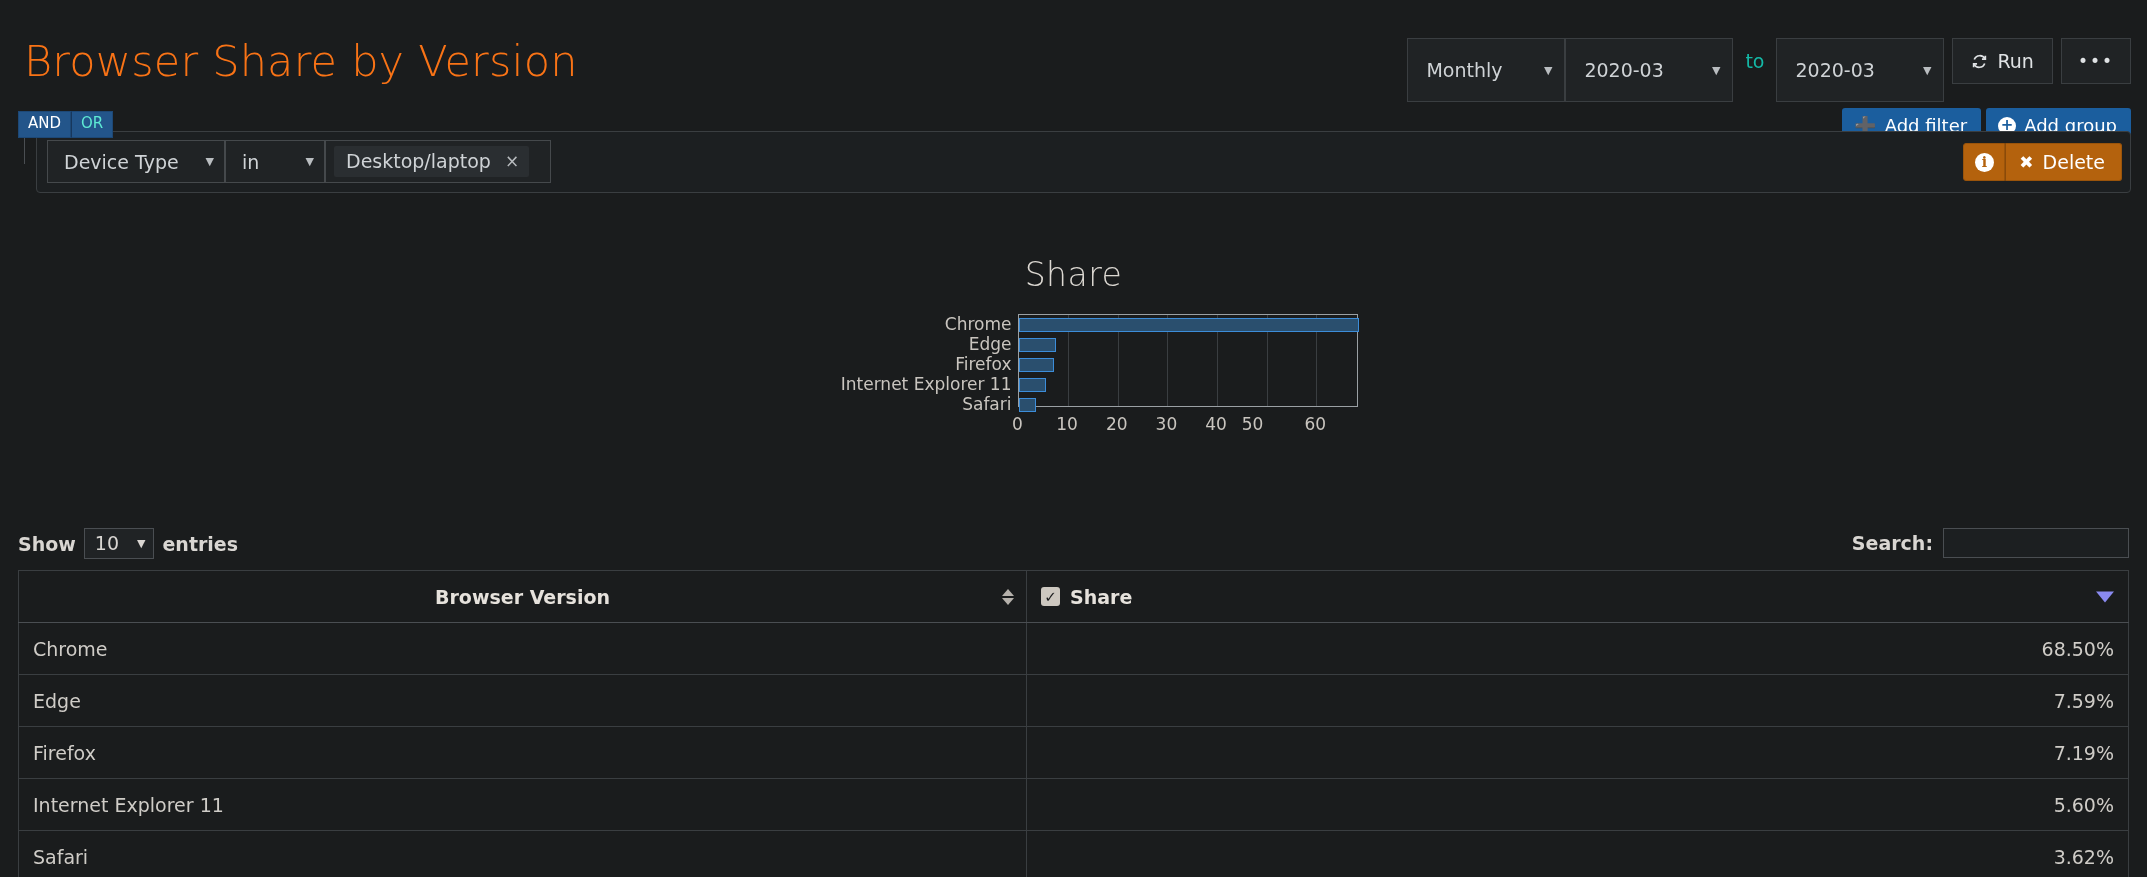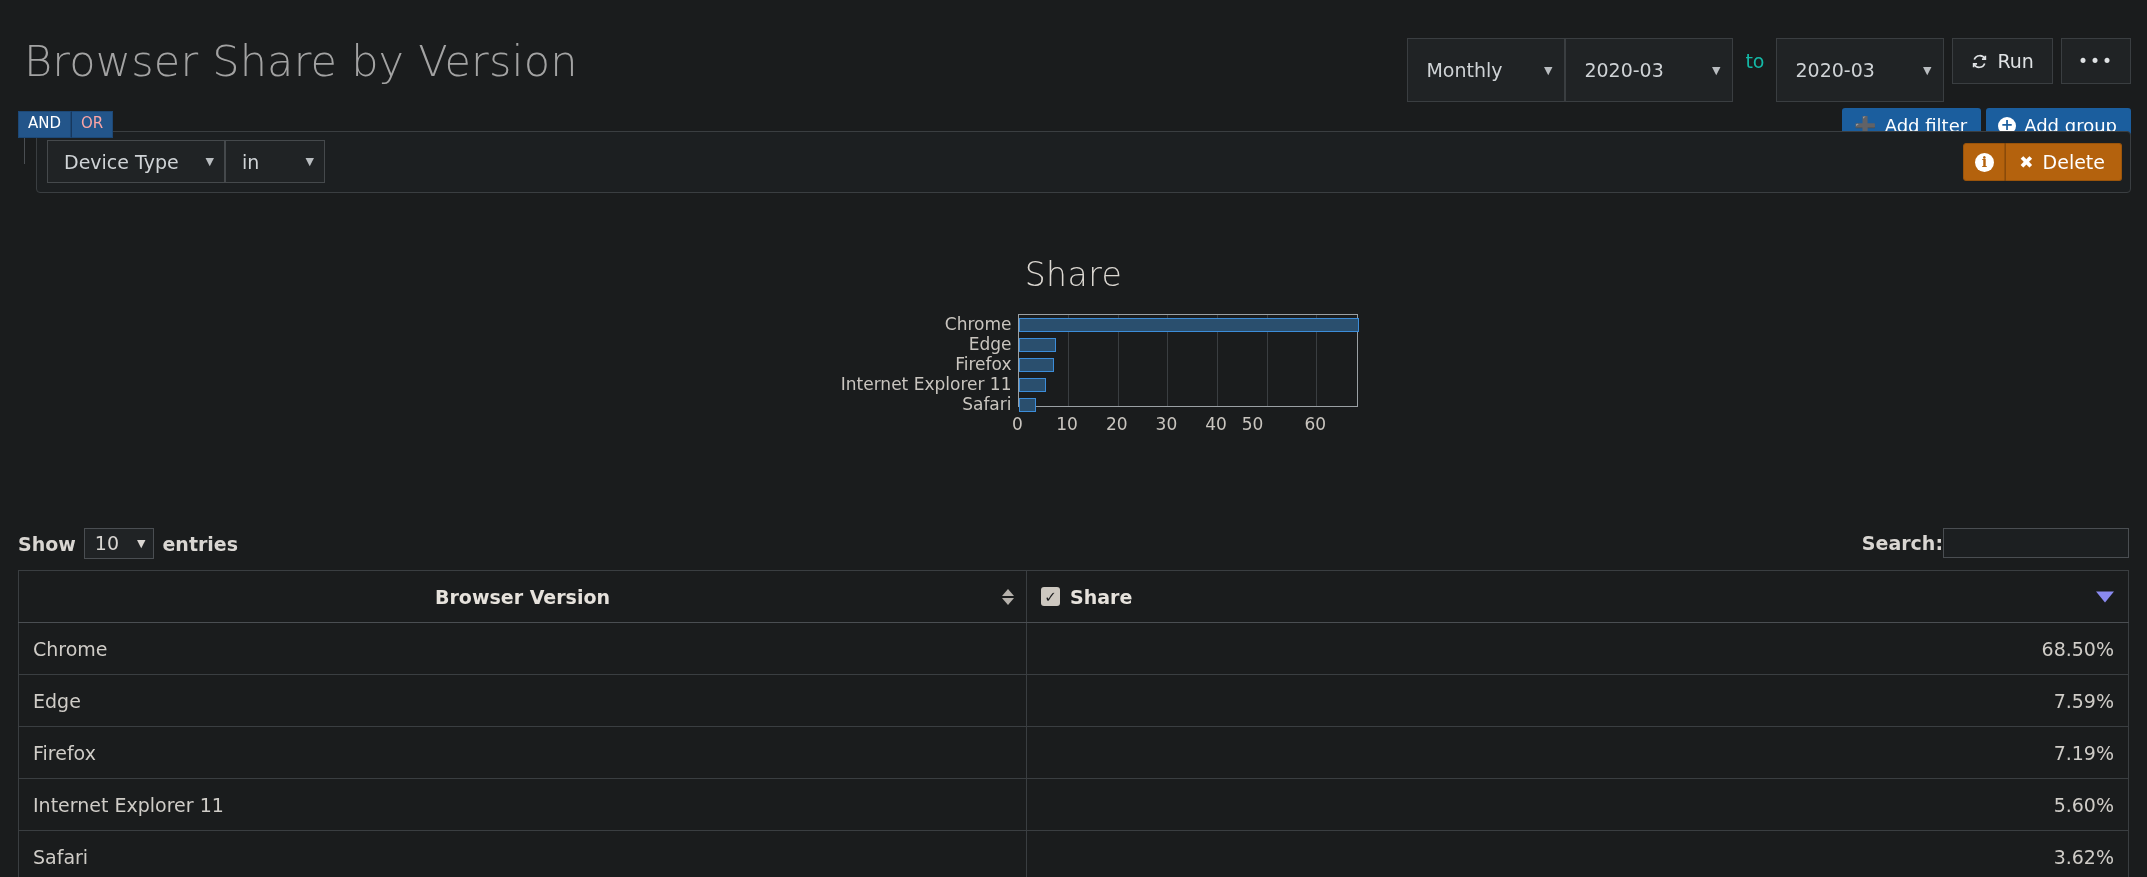--- a/index.html
+++ b/index.html
@@ -12,21 +12,21 @@
     overflow: hidden;
   }
   body { position: relative; }
 
   
   .page-title {
     position: absolute;
     left: 24px; top: 36px;
     font-size: 43px;
     font-weight: 300;
-    color: #a3a3a3;
+    color: #f97316;
     letter-spacing: 0.2px;
     font-family: "DejaVu Sans", sans-serif;
     white-space: nowrap;
   }
 
   .toolbar {
     position: absolute;
     right: 16px; top: 38px;
     display: flex;
     align-items: stretch;
@@ -72,21 +72,21 @@
   .filter-area { position: absolute; left: 0; top: 104px; right: 0; }
 
   .andor {
     position: absolute;
     left: 18px; top: 7px;
     display: flex;
     z-index: 3;
   }
   .andor div {
     background: #23558a;
-    color: #fca5a5;
+    color: #5eead4;
     font-size: 15px;
     padding: 4px 9px 5px 9px;
     border: 1px solid #1d4876;
     cursor: pointer;
     line-height: 1.05;
   }
   .andor div.sel { background: #23558a; color: #ffffff; }
   .andor div + div { border-left: 1px solid #17375c; }
 
   .addbtns {
@@ -274,21 +274,21 @@
     color: #d9d6d2;
     font-size: 19px; font-weight: normal;
     padding: 3px 8px 4px 10px;
     display: flex; align-items: center; gap: 18px;
     cursor: pointer;
   }
   .entries-select .caret { font-size: 11px; }
   .search-wrap {
     position: absolute;
     right: 18px; top: 0;
-    display: flex; align-items: center; 
+    display: flex; align-items: center; gap: 10px;
     font-size: 19px; font-weight: bold;
     color: #d9d6d2;
   }
   .search-input {
     background: #1c1f21;
     border: 1px solid #4a4e52;
     width: 186px; height: 30px;
     color: #d9d6d2;
     font-size: 17px;
     padding: 0 8px;
@@ -410,20 +410,26 @@
 
   <div class="filter-row">
     <div class="filter-inner">
       <div class="f-select field">
         <span>Device Type</span>
         <span class="caret">▼</span>
       </div>
       <div class="f-select op">
         <span>in</span>
         <span class="caret">▼</span>
+      </div>
+      <div class="tagbox">
+        <span class="tag">
+          <span>Desktop/laptop</span>
+          <span class="x">×</span>
+        </span>
       </div>
     </div>
     <div class="del-group">
       <div class="del-info">
         <span class="icon-info">i</span>
       </div>
       <div class="del-btn">
         <span class="icon-x">✖</span>
         <span>Delete</span>
       </div>

